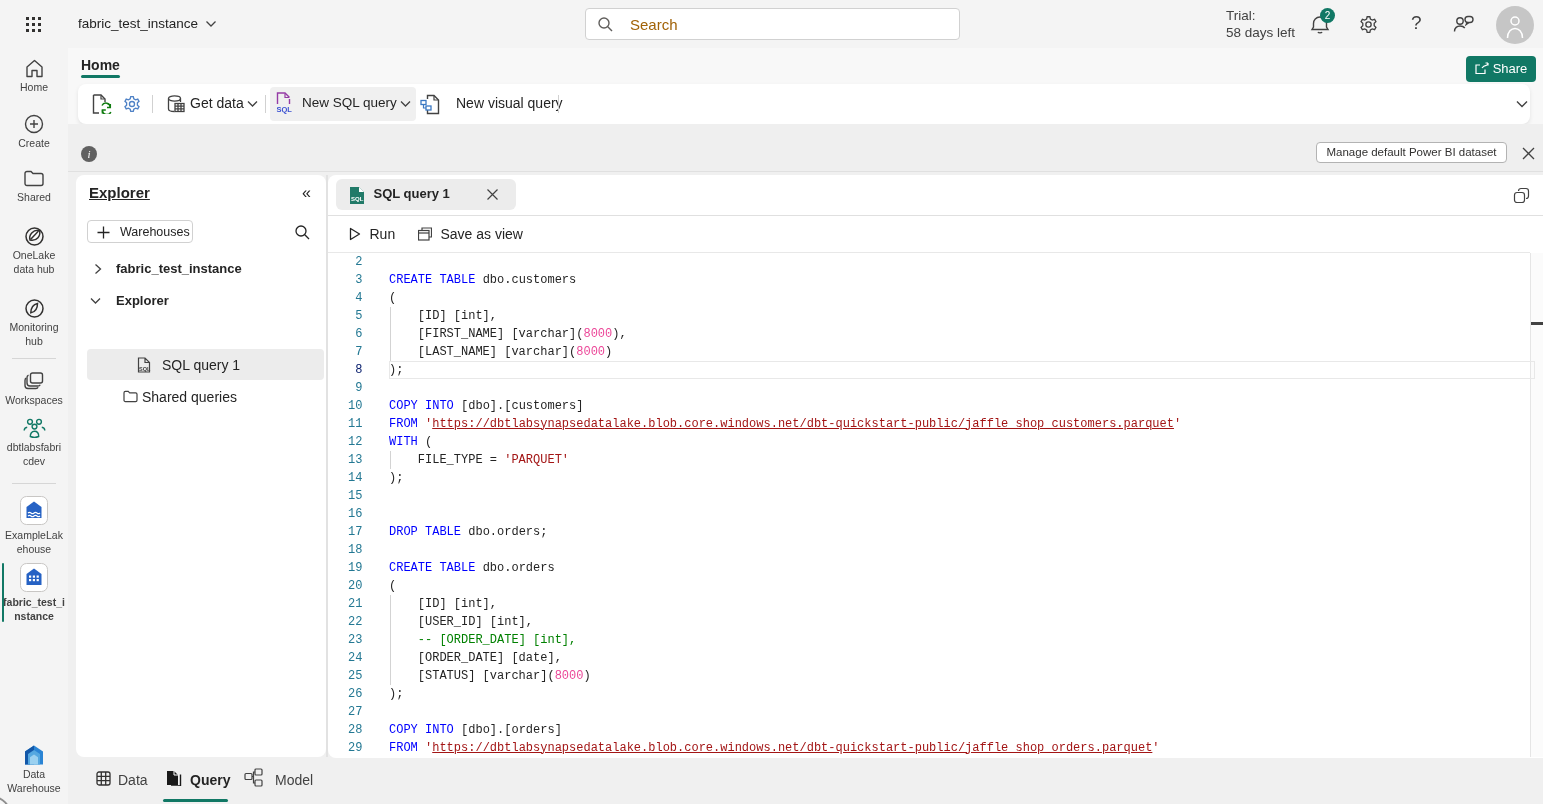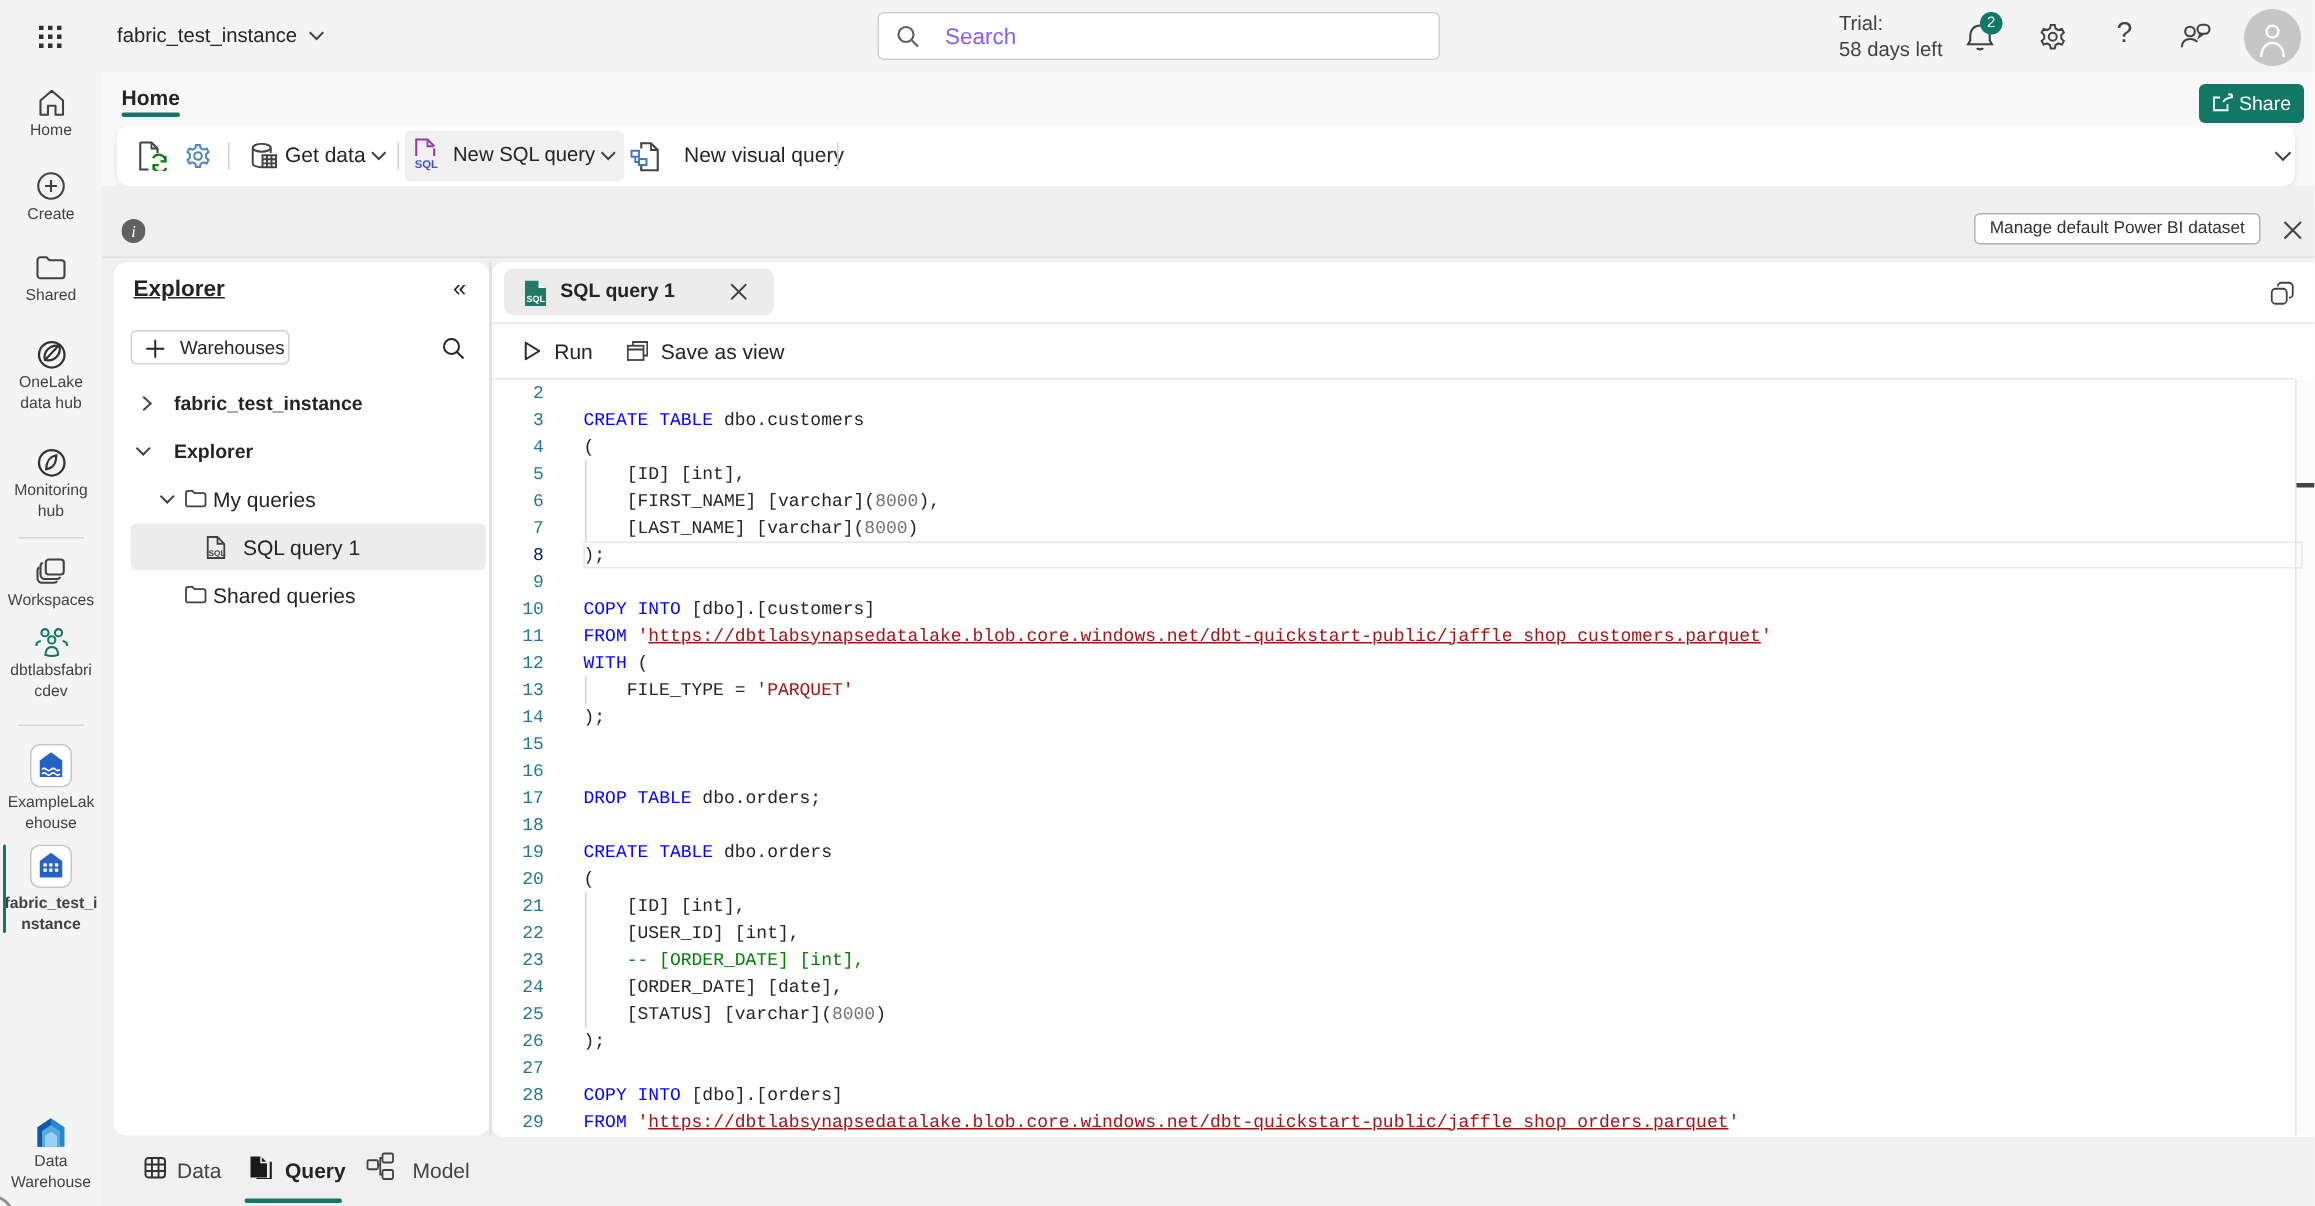--- a/index.html
+++ b/index.html
@@ -7,21 +7,21 @@
 #app { position:relative; width:1543px; height:804px; background:#f0f0f0;
   font-family:"Liberation Sans", sans-serif; color:#242424; }
 .abs { position:absolute; }
 svg { display:block; }
 
 
 #topbar { position:absolute; left:0; top:0; width:1543px; height:48px; background:#f4f4f4; }
 #brand { position:absolute; left:78px; top:0; height:48px; line-height:48px; font-size:13.5px; color:#242424; }
 #searchbox { position:absolute; left:585px; top:8px; width:375px; height:32px; background:#fff;
   border:1px solid #d1d1d1; border-radius:4px; }
-#searchbox span { position:absolute; left:44px; top:7px; font-size:15px; color:#8b5cf6; }
+#searchbox span { position:absolute; left:44px; top:7px; font-size:15px; color:#a16207; }
 #trial { position:absolute; left:1226px; top:8px; font-size:13.5px; color:#424242; line-height:16.5px; }
 #avatar { position:absolute; left:1496px; top:6px; width:38px; height:38px; border-radius:50%; background:#c6c6c6; }
 
 
 #homerow { position:absolute; left:68px; top:48px; width:1475px; height:88px; background:#f8f8f8; }
 #hometab { position:absolute; left:13px; top:9px; font-size:14px; font-weight:bold; color:#242424; }
 #homeunderline { position:absolute; left:13px; top:27px; width:39px; height:3px; background:#117865; border-radius:2px; }
 #sharebtn { position:absolute; left:1398px; top:8px; width:70px; height:26px; background:#117865; border-radius:4px;
   color:#fff; font-size:13px; line-height:26px; text-align:center; }
 #sharebtn svg { position:absolute; left:9px; top:6px; }
@@ -66,21 +66,21 @@
 #sqltab .t { position:absolute; left:38px; top:7px; font-size:13px; font-weight:bold; color:#242424; }
 #runrow { position:absolute; left:0; top:41px; width:1202px; height:37px; border-bottom:1px solid #e8e8e8; }
 #runrow span { font-size:14px; color:#242424; }
 
 
 #code { position:absolute; left:0; top:78px; width:1215.5px; height:504px; overflow:hidden;
   font-family:"Liberation Mono", monospace; font-size:12px; line-height:18px; white-space:pre; }
 .cl { position:absolute; left:0; width:1215.5px; height:18px; }
 .ln { position:absolute; left:0; width:35px; text-align:right; color:#237893; }
 .ct { position:absolute; left:61.5px; top:0; }
-.k { color:#0000ff; } .s { color:#a31515; } .n { color:#737373; } .c { color:#008000; }
+.k { color:#0000ff; } .s { color:#a31515; } .n { color:#ec4899; } .c { color:#008000; }
 .u { text-decoration:underline; }
 #curline { position:absolute; left:61.5px; top:107.5px; width:1146px; height:18px; border:1px solid #e8e8e8; z-index:3; }
 #vscroll { position:absolute; left:1202.5px; top:0; width:13px; height:504px; border-left:1px solid #e5e5e5; background:#fbfbfb; }
 #vmark { position:absolute; left:0; top:69px; width:13px; height:3px; background:#424242; }
 .ig { position:absolute; left:62px; width:1px; background:#d3d3d3; }
 
 
 #bottombar { position:absolute; left:68px; top:758px; width:1475px; height:46px; background:#f0f0f0; }
 #bottombar .bt { position:absolute; top:14px; font-size:14px; color:#424242; }
 #qunderline { position:absolute; left:95px; top:41px; width:65px; height:2.5px; background:#117865; border-radius:2px; }
@@ -329,29 +329,20 @@
           <path d="M1.5 1.5 L6.5 6 L1.5 10.5"></path>
         </svg>
       <span class="txt" style="left:40px">fabric_test_instance</span>
     </div>
     <div class="trow" style="top:110px;font-weight:bold;font-size:13px">
       <svg class="abs" style="left:14px;top:12px" width="11" height="8" fill="none" stroke="#424242" stroke-width="1.3">
           <path d="M1 1.5 L5.5 6 L10 1.5"></path>
         </svg>
       <span class="txt" style="left:40px">Explorer</span>
     </div>
-    <div class="trow" style="top:142px">
-      <svg class="abs" style="left:30px;top:12px" width="11" height="8" fill="none" stroke="#424242" stroke-width="1.3">
-          <path d="M1 1.5 L5.5 6 L10 1.5"></path>
-        </svg>
-      <svg class="abs" style="left:47px;top:9px" width="15" height="13" fill="none" stroke="#424242" stroke-width="1.2">
-          <path d="M1 2.8 C1 2 1.6 1.3 2.4 1.3 L5.2 1.3 L6.7 2.8 L12.6 2.8 C13.4 2.8 14 3.4 14 4.2 L14 10.2 C14 11 13.4 11.6 12.6 11.6 L2.4 11.6 C1.6 11.6 1 11 1 10.2 Z"></path>
-        </svg>
-      <span class="txt" style="left:66px">My queries</span>
-    </div>
     <div id="selrow"></div>
     <div class="trow" style="top:174px">
       <svg class="abs" style="left:61px;top:8px" width="14" height="16" fill="none">
           <path d="M1.5 15 L1.5 1 L8 1 L12.5 5.5 L12.5 15 Z M8 1.5 L8 5.5 L12 5.5" stroke="#424242" stroke-width="1.2"></path>
           <text x="2" y="13.5" font-size="5.5" font-weight="bold" font-family="Liberation Sans" fill="#424242">SQL</text>
         </svg>
       <span class="txt" style="left:86px">SQL query 1</span>
     </div>
     <div class="trow" style="top:206px">
       <svg class="abs" style="left:47px;top:9px" width="15" height="13" fill="none" stroke="#424242" stroke-width="1.2">

